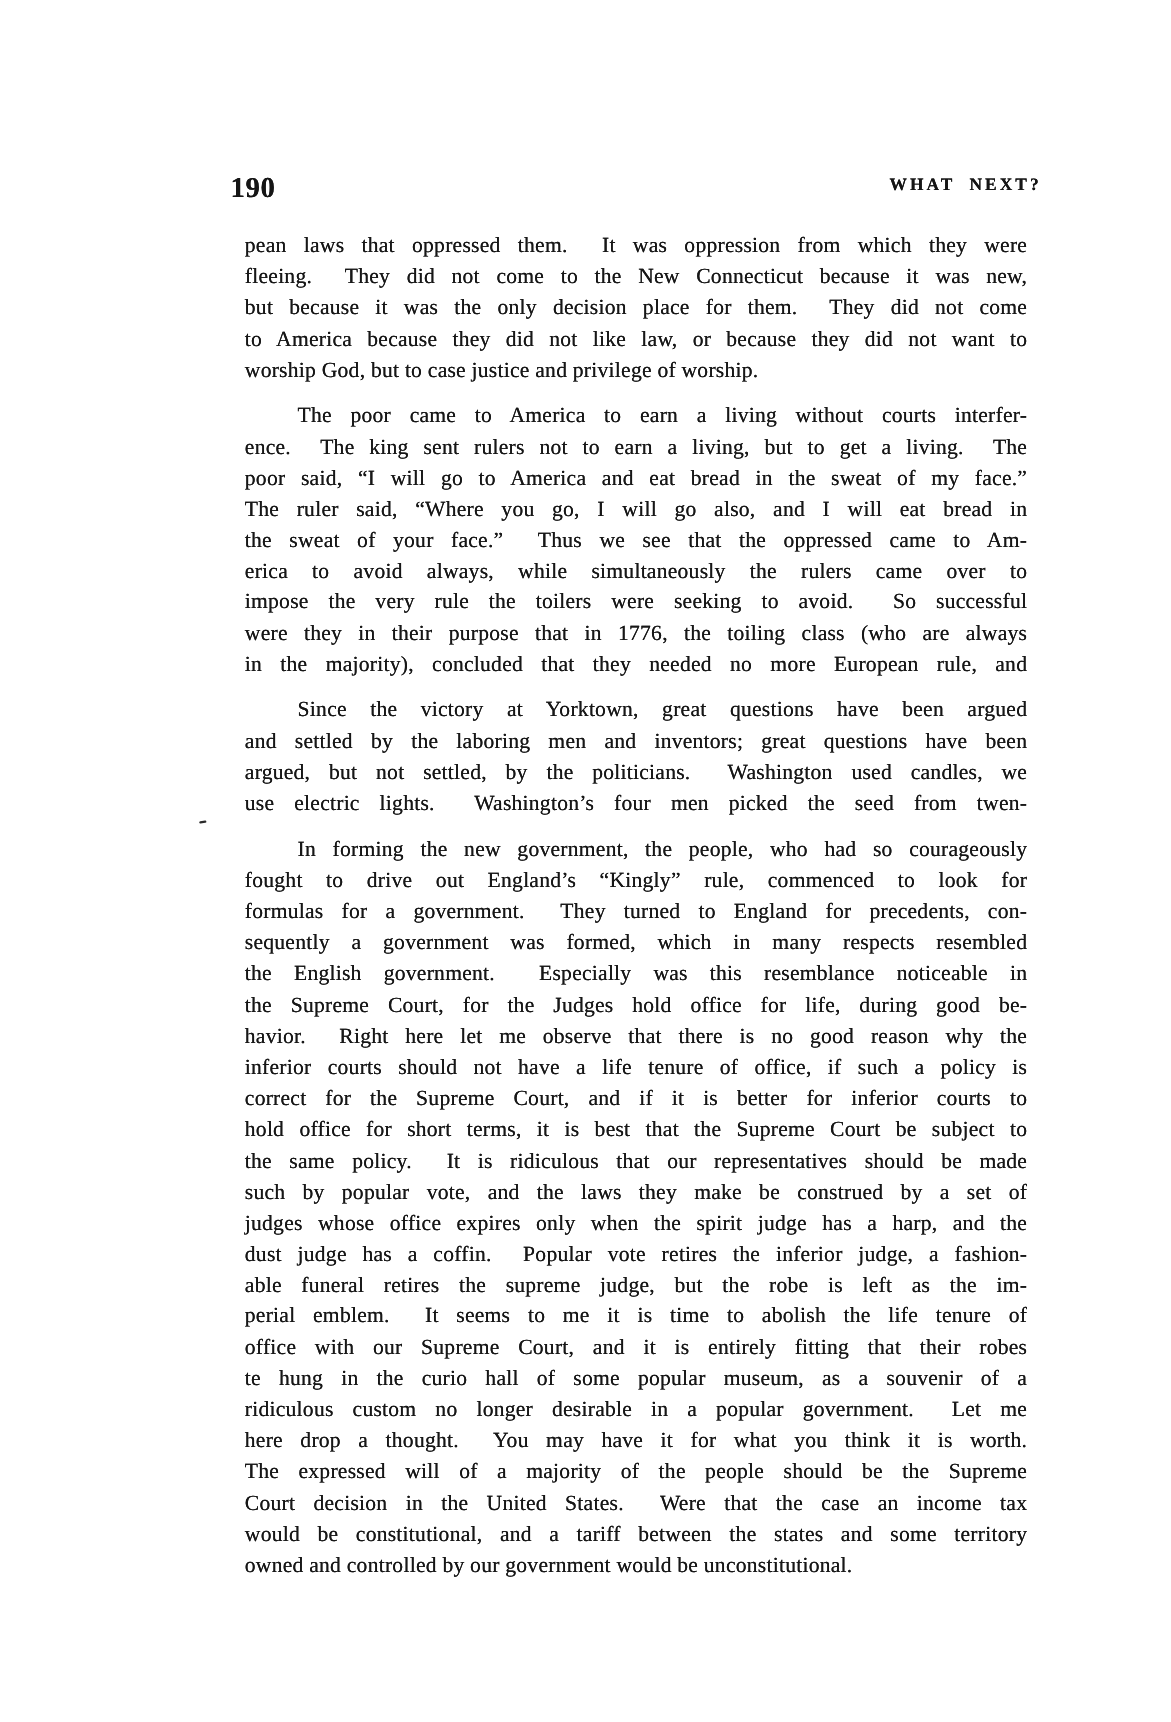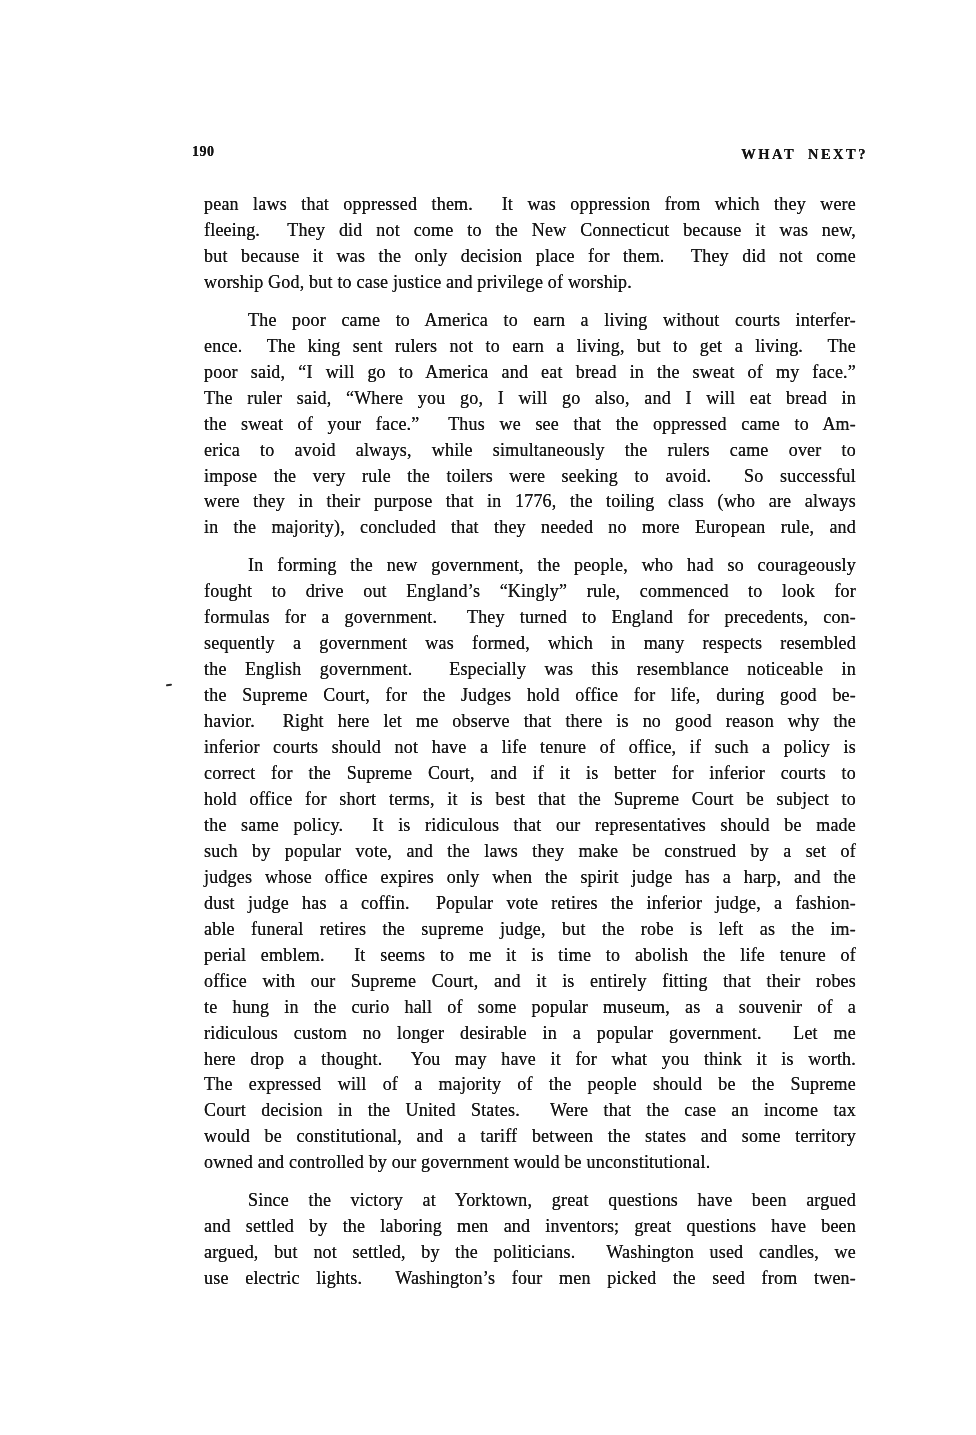--- a/index.html
+++ b/index.html
@@ -19,21 +19,21 @@
     position: absolute;
     top: 144px;
     left: 192px;
     width: 676px;
     height: 22px;
   }
   .pagenum {
     position: absolute;
     left: 0;
     top: 0;
-    font-size: 14px;
+    font-size: 24px;
     font-weight: bold;
     color: #151515;
     letter-spacing: 0.5px;
     text-shadow: 0 0 0.5px #151515;
   }
   .running-title {
     display: block;
     text-align: right;
     font-size: 14.5px;
     font-weight: bold;
@@ -81,32 +81,39 @@
   <div class="header">
     <span class="pagenum">190</span>
     <span class="running-title">WHAT NEXT?</span>
   </div>
   <div class="ink-speck"></div>
   <div class="body-block" id="body-block">
       <div class="para">
         <div class="line">pean laws that oppressed them.  It was oppression from which they were</div>
         <div class="line">fleeing.  They did not come to the New Connecticut because it was new,</div>
         <div class="line">but because it was the only decision place for them.  They did not come</div>
+        <div class="line">to America because they did not like law, or because they did not want to</div>
         <div class="line short">worship God, but to case justice and privilege of worship.</div>
       </div>
       <div class="para">
         <div class="line indent">The poor came to America to earn a living without courts interfer-</div>
         <div class="line">ence.  The king sent rulers not to earn a living, but to get a living.  The</div>
         <div class="line">poor said, “I will go to America and eat bread in the sweat of my face.”</div>
         <div class="line">The ruler said, “Where you go, I will go also, and I will eat bread in</div>
         <div class="line">the sweat of your face.”  Thus we see that the oppressed came to Am-</div>
         <div class="line">erica to avoid always, while simultaneously the rulers came over to</div>
         <div class="line">impose the very rule the toilers were seeking to avoid.  So successful</div>
         <div class="line">were they in their purpose that in 1776, the toiling class (who are always</div>
         <div class="line">in the majority), concluded that they needed no more European rule, and</div>
+      </div>
+      <div class="para">
+        <div class="line indent">Since the victory at Yorktown, great questions have been argued</div>
+        <div class="line">and settled by the laboring men and inventors; great questions have been</div>
+        <div class="line">argued, but not settled, by the politicians.  Washington used candles, we</div>
+        <div class="line">use electric lights.  Washington’s four men picked the seed from twen-</div>
       </div>
       <div class="para">
         <div class="line indent">In forming the new government, the people, who had so courageously</div>
         <div class="line">fought to drive out England’s “Kingly” rule, commenced to look for</div>
         <div class="line">formulas for a government.  They turned to England for precedents, con-</div>
         <div class="line">sequently a government was formed, which in many respects resembled</div>
         <div class="line">the English government.  Especially was this resemblance noticeable in</div>
         <div class="line">the Supreme Court, for the Judges hold office for life, during good be-</div>
         <div class="line">havior.  Right here let me observe that there is no good reason why the</div>
         <div class="line">inferior courts should not have a life tenure of office, if such a policy is</div>
@@ -120,20 +127,14 @@
         <div class="line">perial emblem.  It seems to me it is time to abolish the life tenure of</div>
         <div class="line">office with our Supreme Court, and it is entirely fitting that their robes</div>
         <div class="line">te hung in the curio hall of some popular museum, as a souvenir of a</div>
         <div class="line">ridiculous custom no longer desirable in a popular government.  Let me</div>
         <div class="line">here drop a thought.  You may have it for what you think it is worth.</div>
         <div class="line">The expressed will of a majority of the people should be the Supreme</div>
         <div class="line">Court decision in the United States.  Were that the case an income tax</div>
         <div class="line">would be constitutional, and a tariff between the states and some territory</div>
         <div class="line short">owned and controlled by our government would be unconstitutional.</div>
       </div>
-      <div class="para">
-        <div class="line indent">Since the victory at Yorktown, great questions have been argued</div>
-        <div class="line">and settled by the laboring men and inventors; great questions have been</div>
-        <div class="line">argued, but not settled, by the politicians.  Washington used candles, we</div>
-        <div class="line">use electric lights.  Washington’s four men picked the seed from twen-</div>
-      </div>
     </div>
 </div>
 
 </body></html>

